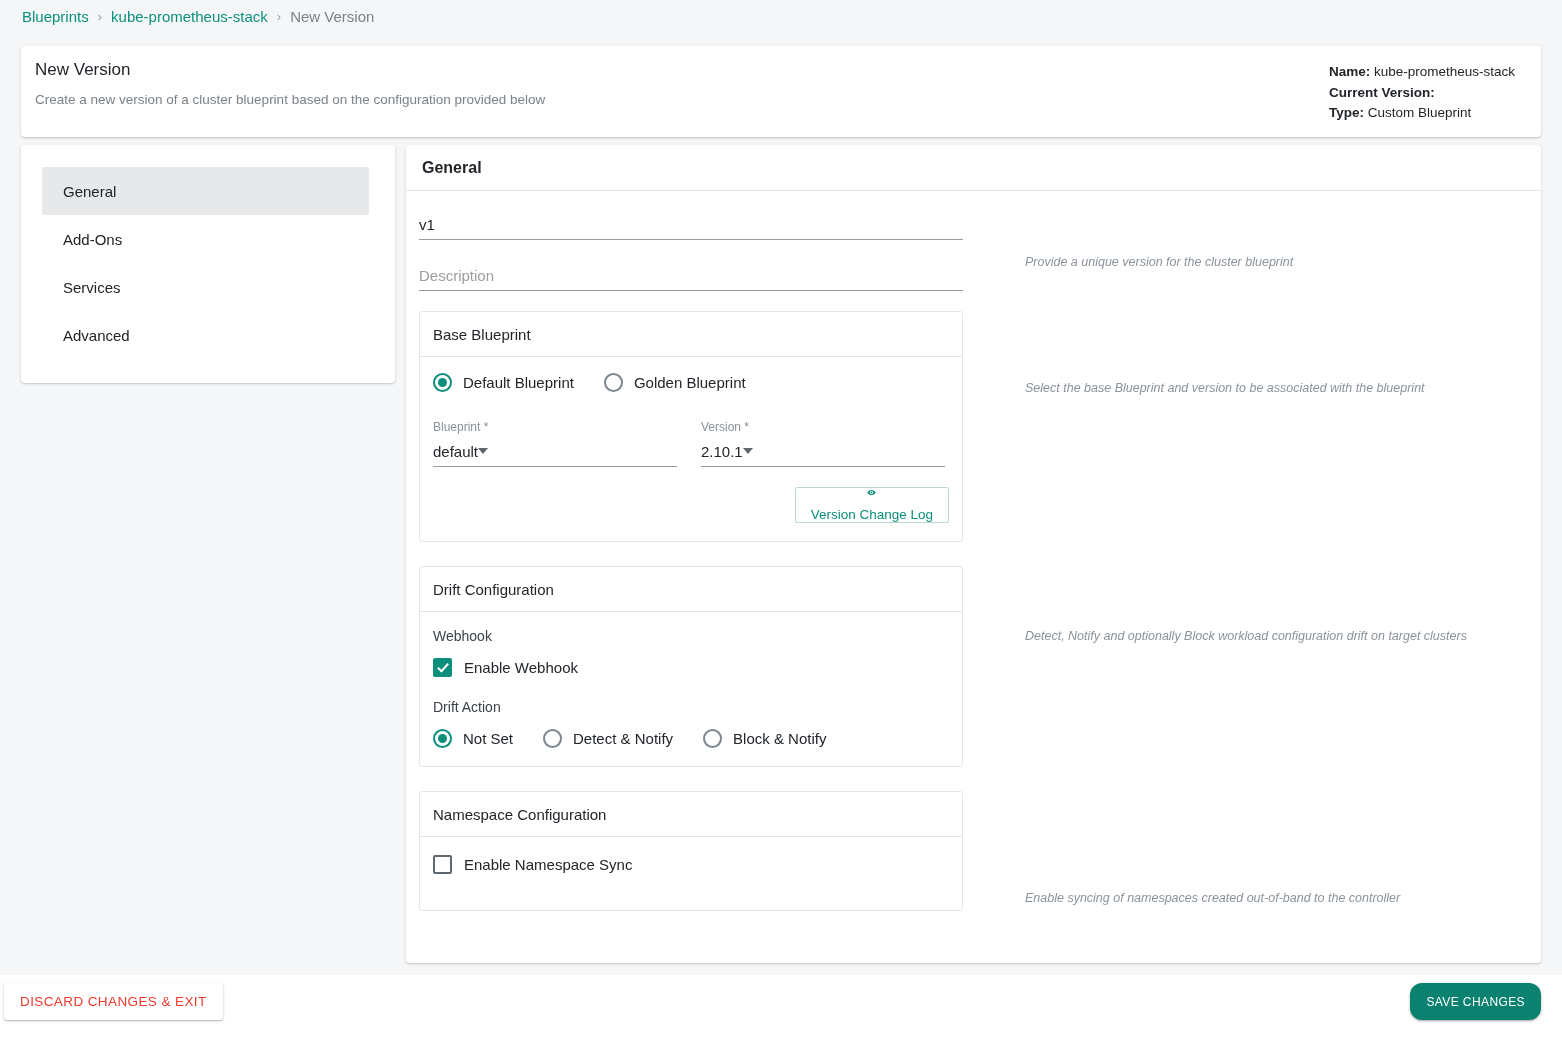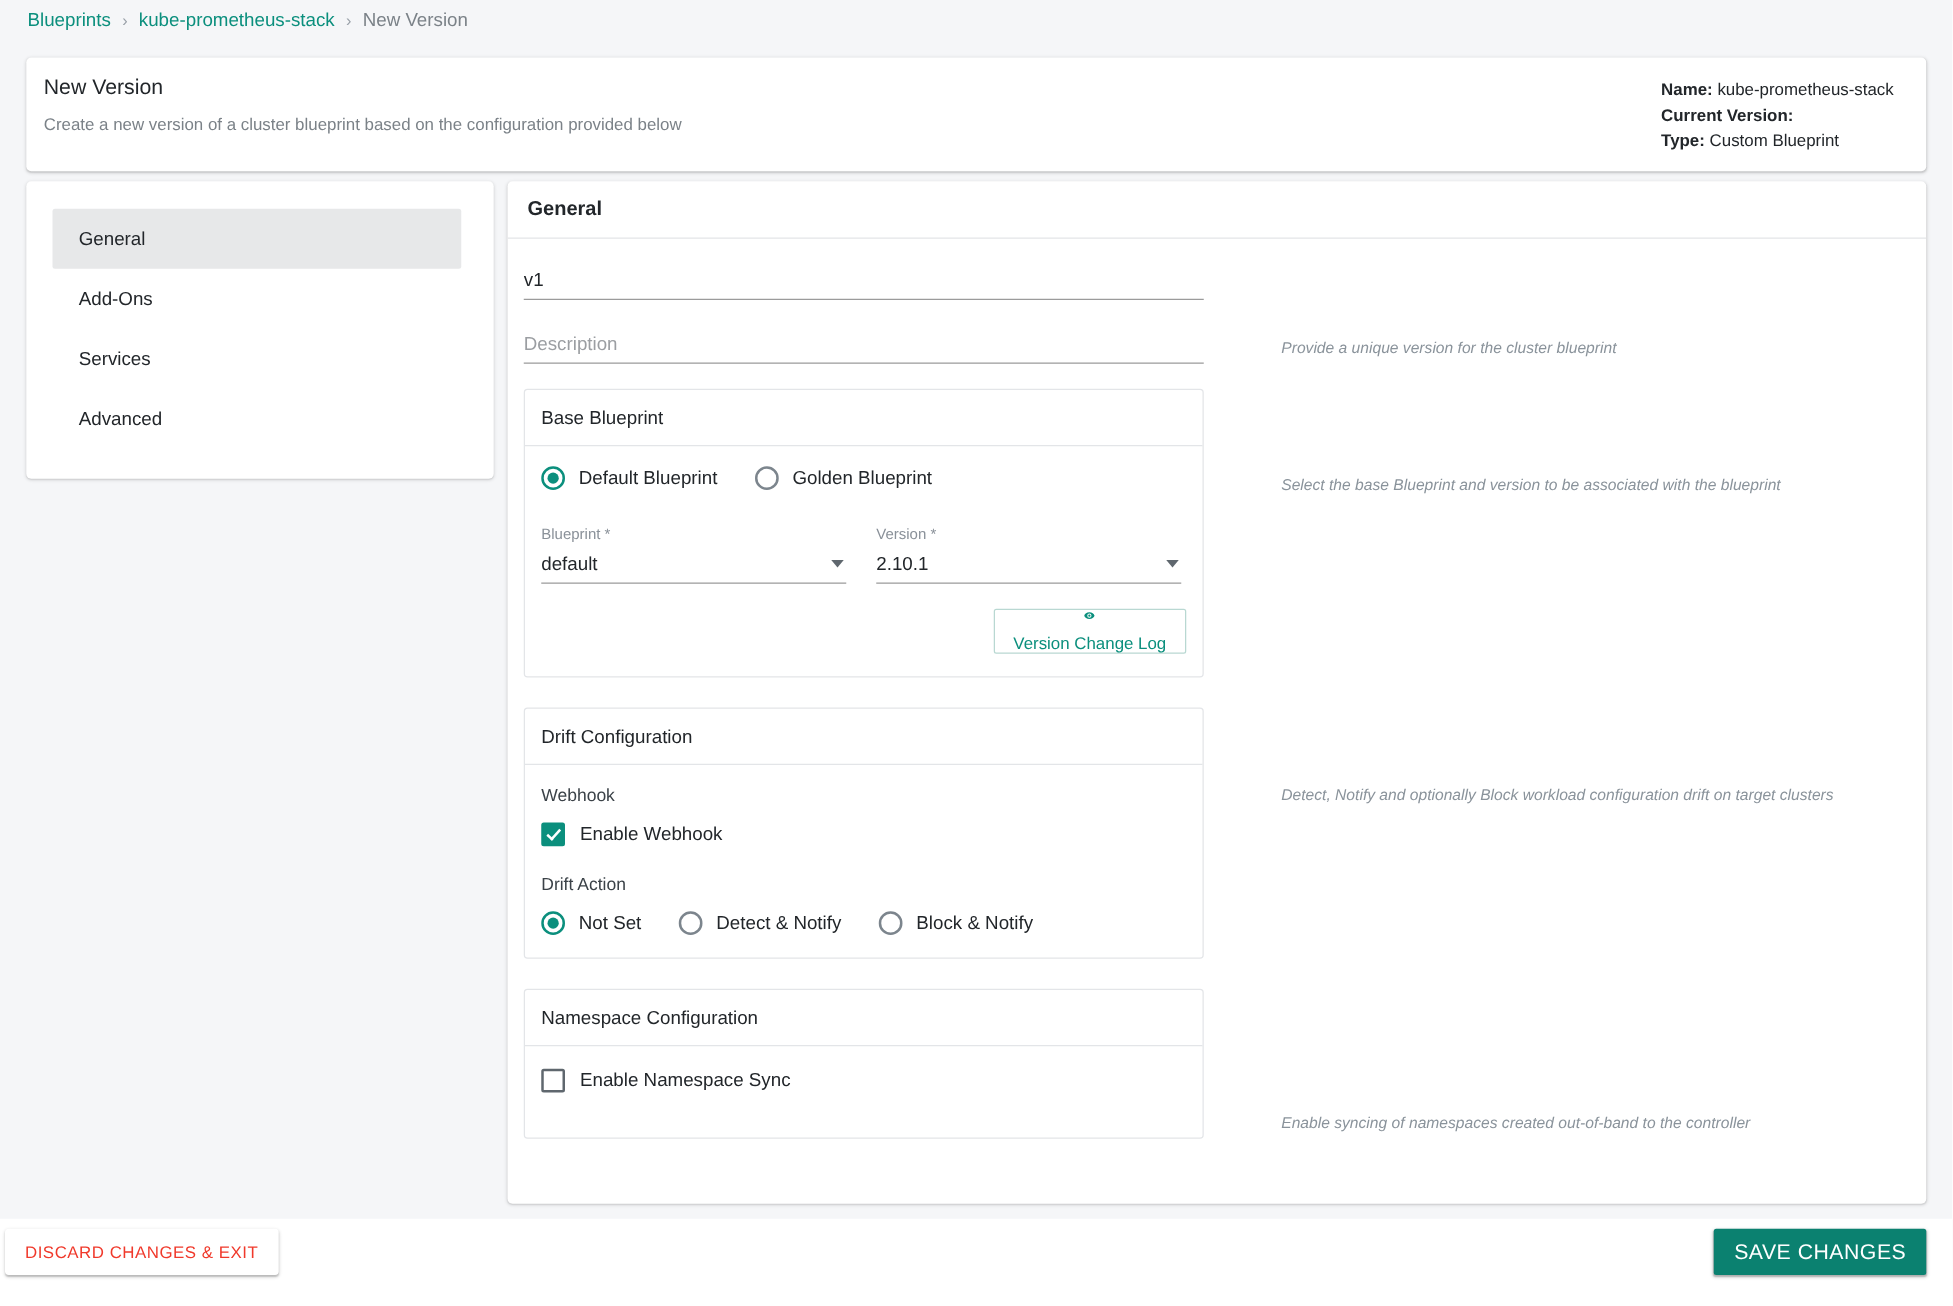--- a/index.html
+++ b/index.html
@@ -244,21 +244,20 @@
   .select-label {
     font-size: 12px;
     color: #8a9199;
     margin-bottom: 6px;
   }
   .select-box {
     height: 27px;
     border-bottom: 1px solid #9b9b9b;
     display: flex;
     align-items: center;
-    justify-content: space-between;
     font-size: 15px;
     color: #22262a;
     cursor: pointer;
     padding-bottom: 4px;
   }
   .caret {
     width: 0; height: 0;
     border-left: 5px solid transparent;
     border-right: 5px solid transparent;
     border-top: 6px solid #5f676e;
@@ -312,25 +311,25 @@
     padding: 0 16px;
     font-size: 13.5px;
     letter-spacing: .4px;
     cursor: pointer;
     font-family: "Liberation Sans", sans-serif;
   }
   .btn-save {
     background: #0b8170;
     color: #fff;
     border: none;
-    border-radius: 2px;
+    border-radius: 12px;
     box-shadow: 0 1px 3px rgba(0,0,0,0.25), 0 1px 1px rgba(0,0,0,0.14);
     height: 37px;
     padding: 0 16px;
-    font-size: 17px;
+    font-size: 12px;
     letter-spacing: .4px;
     cursor: pointer;
     font-family: "Liberation Sans", sans-serif;
   }
 </style>
 </head>
 <body>
 
 <div class="page">
 
@@ -476,21 +475,21 @@
               <label class="check-row">
                 <span class="check-mark"></span>
                 <span>Enable Namespace Sync</span>
               </label>
             </div>
           </div>
 
         </div>
 
         <div class="hint-col">
-          <div class="hint" style="top:80px;">Provide a unique version for the cluster blueprint</div>
+          <div class="hint" style="top:64px;">Provide a unique version for the cluster blueprint</div>
           <div class="hint" style="top:190px;">Select the base Blueprint and version to be associated with the blueprint</div>
           <div class="hint" style="top:438px;">Detect, Notify and optionally Block workload configuration drift on target clusters</div>
           <div class="hint" style="top:700px;">Enable syncing of namespaces created out-of-band to the controller</div>
         </div>
 
       </div>
     </div>
   </div>
 
   <div class="footer">

